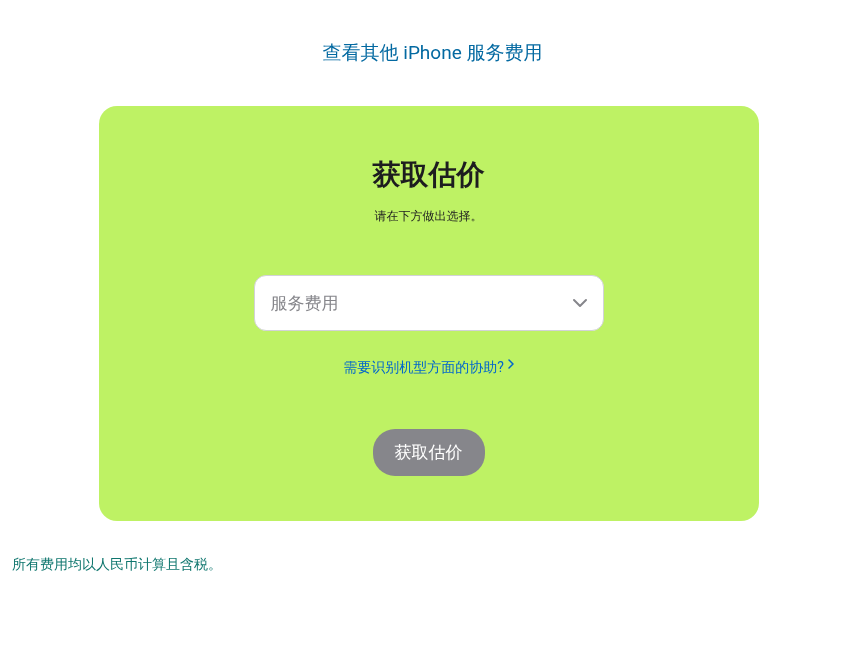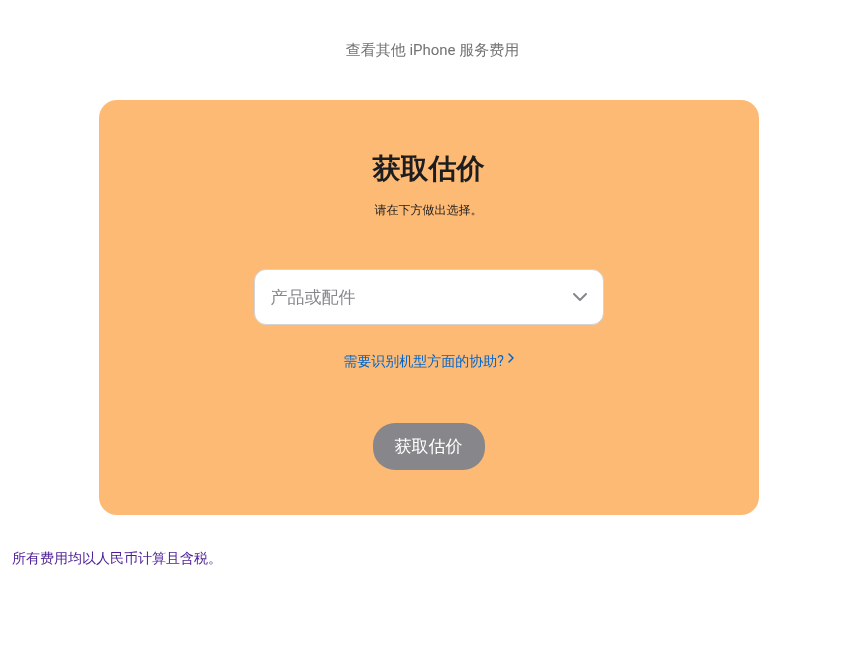--- a/index.html
+++ b/index.html
@@ -15,27 +15,27 @@
       padding: 0;
     }
     .page {
       padding: 40px 10px 30px 10px;
     }
     .top-link {
       text-align: center;
       margin-bottom: 40px;
     }
     .top-link a {
-      color: #737373;
+      color: #0369a1;
       text-decoration: none;
-      font-size: 15px;
+      font-size: 19px;
       margin-left: 8px;
     }
     .card {
-      background: #fdba74;
+      background: #bef264;
       border-radius: 18px;
       width: 660px;
       margin: 0 auto;
       padding: 50px 60px 45px 60px;
       text-align: center;
     }
     .card-title {
       font-size: 28px;
       font-weight: 600;
       color: #1d1d1f;
@@ -101,21 +101,21 @@
       border: none;
       border-radius: 22px;
       padding: 12px 22px;
       font-size: 17px;
       cursor: pointer;
     }
     .footer-text {
       margin-top: 28px;
       padding: 0 2px;
       font-size: 14px;
-      color: #4c1d95;
+      color: #0f766e;
       line-height: 2.2;
       text-align: left;
     }
     .footer-text p {
       margin-bottom: 8px;
     }
   </style>
 </head>
 <body>
 
@@ -123,21 +123,21 @@
   <div class="top-link">
     <a href="#">查看其他 iPhone 服务费用</a>
   </div>
 
   <div class="card">
     <h2 class="card-title">获取估价</h2>
     <p class="card-subtitle">请在下方做出选择。</p>
 
     <div class="select-wrap">
       <div class="select-box">
-        <span>产品或配件</span>
+        <span>服务费用</span>
       </div>
       <span class="chevron">
         <svg viewBox="0 0 16 10" fill="none" stroke="currentColor" stroke-width="2" stroke-linecap="round" stroke-linejoin="round">
             <polyline points="2,2 8,8 14,2"></polyline>
           </svg>
       </span>
     </div>
 
 
     <a href="#" class="help-link">

